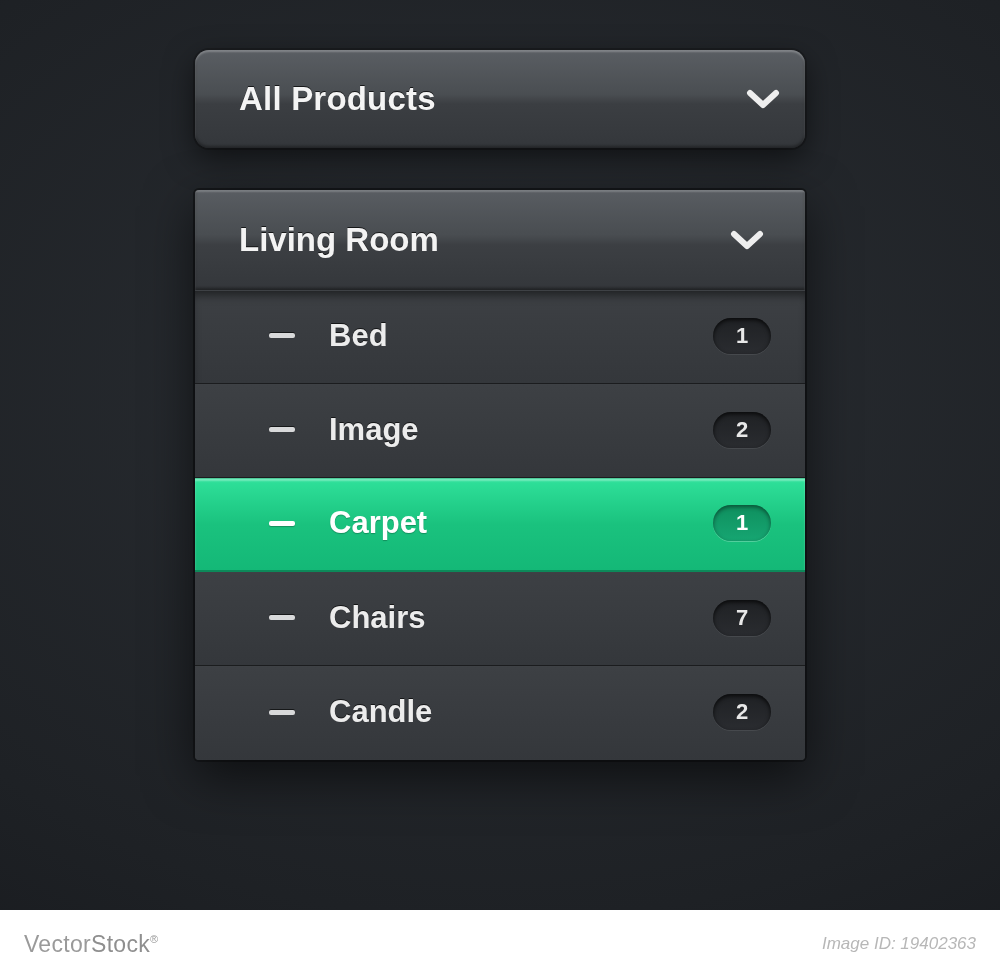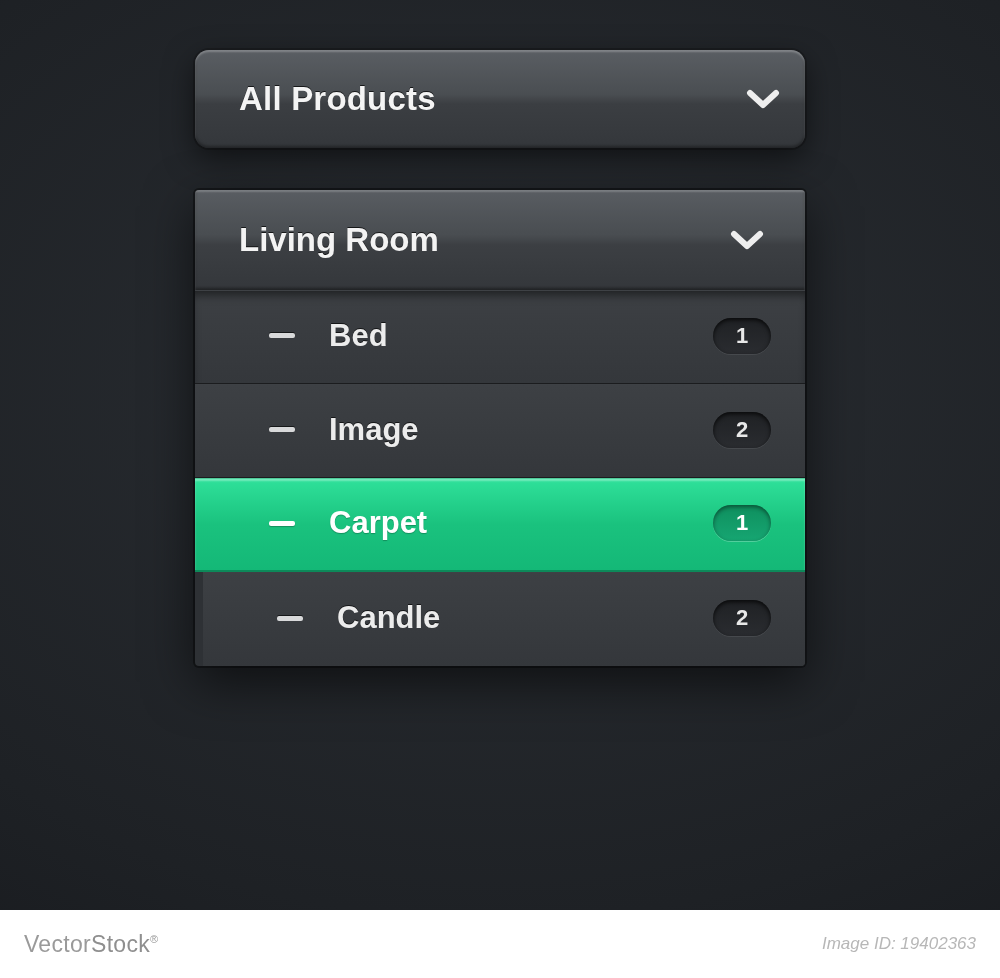--- a/index.html
+++ b/index.html
@@ -93,21 +93,21 @@
     padding: 0 34px 3px 74px;
     background: linear-gradient(to bottom, #3d4044 0%, #34373b 100%);
     border-top: 1px solid rgba(255,255,255,0.05);
     border-bottom: 1px solid rgba(0,0,0,0.55);
     cursor: pointer;
     position: relative;
   }
   .menu-item:first-child {
     box-shadow: inset 0 8px 10px -4px rgba(0,0,0,0.5);
   }
-  .menu-item:last-child { border-bottom: none; margin-left: 8px; }
+  .menu-item:last-child { border-bottom: none; }
 
   .dash {
     width: 26px;
     height: 5px;
     background: #d8d9da;
     border-radius: 2px;
     box-shadow: 0 -1px 0 rgba(0,0,0,0.6);
     margin-right: 34px;
     flex: none;
   }
@@ -222,20 +222,25 @@
         <span class="item-label">Image</span>
         <span class="badge">2</span>
       </li>
       <li class="menu-item active">
         <span class="dash"></span>
         <span class="item-label">Carpet</span>
         <span class="badge">1</span>
       </li>
       <li class="menu-item">
         <span class="dash"></span>
+        <span class="item-label">Chairs</span>
+        <span class="badge">7</span>
+      </li>
+      <li class="menu-item">
+        <span class="dash"></span>
         <span class="item-label">Candle</span>
         <span class="badge">2</span>
       </li>
     </ul>
 
   </div>
 </div>
 
 <div class="footer">
   <span class="brand">

